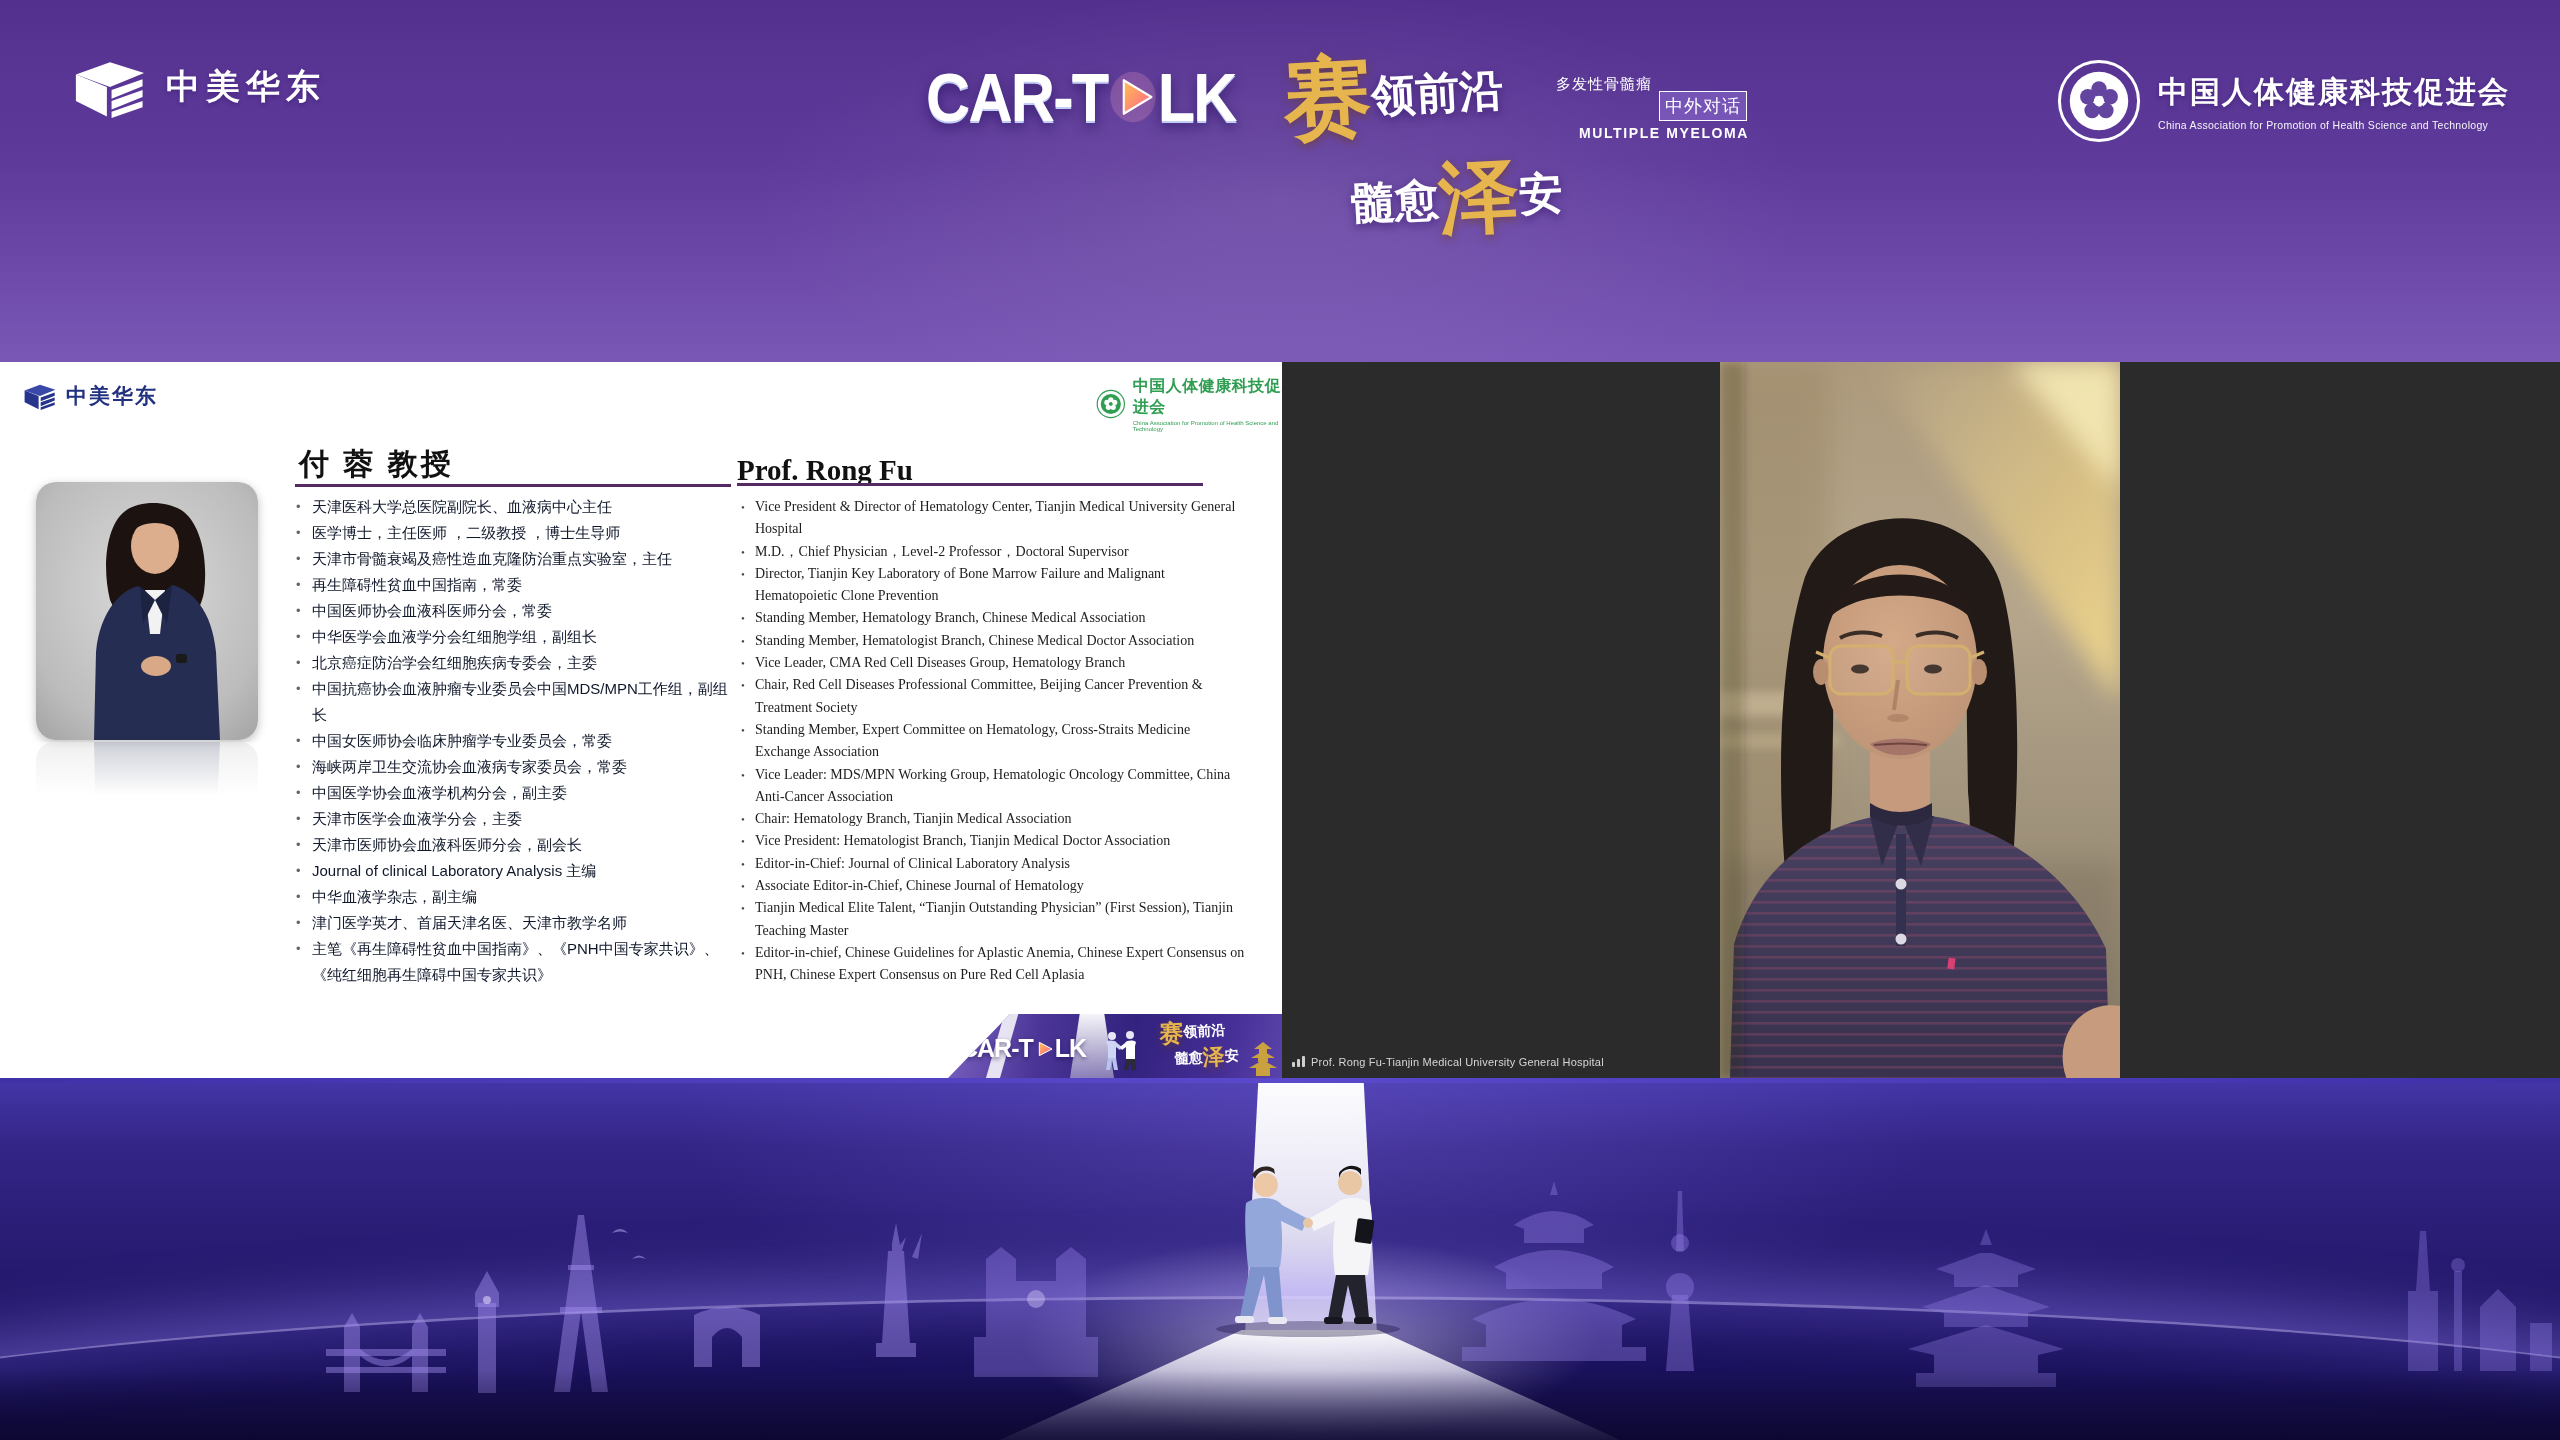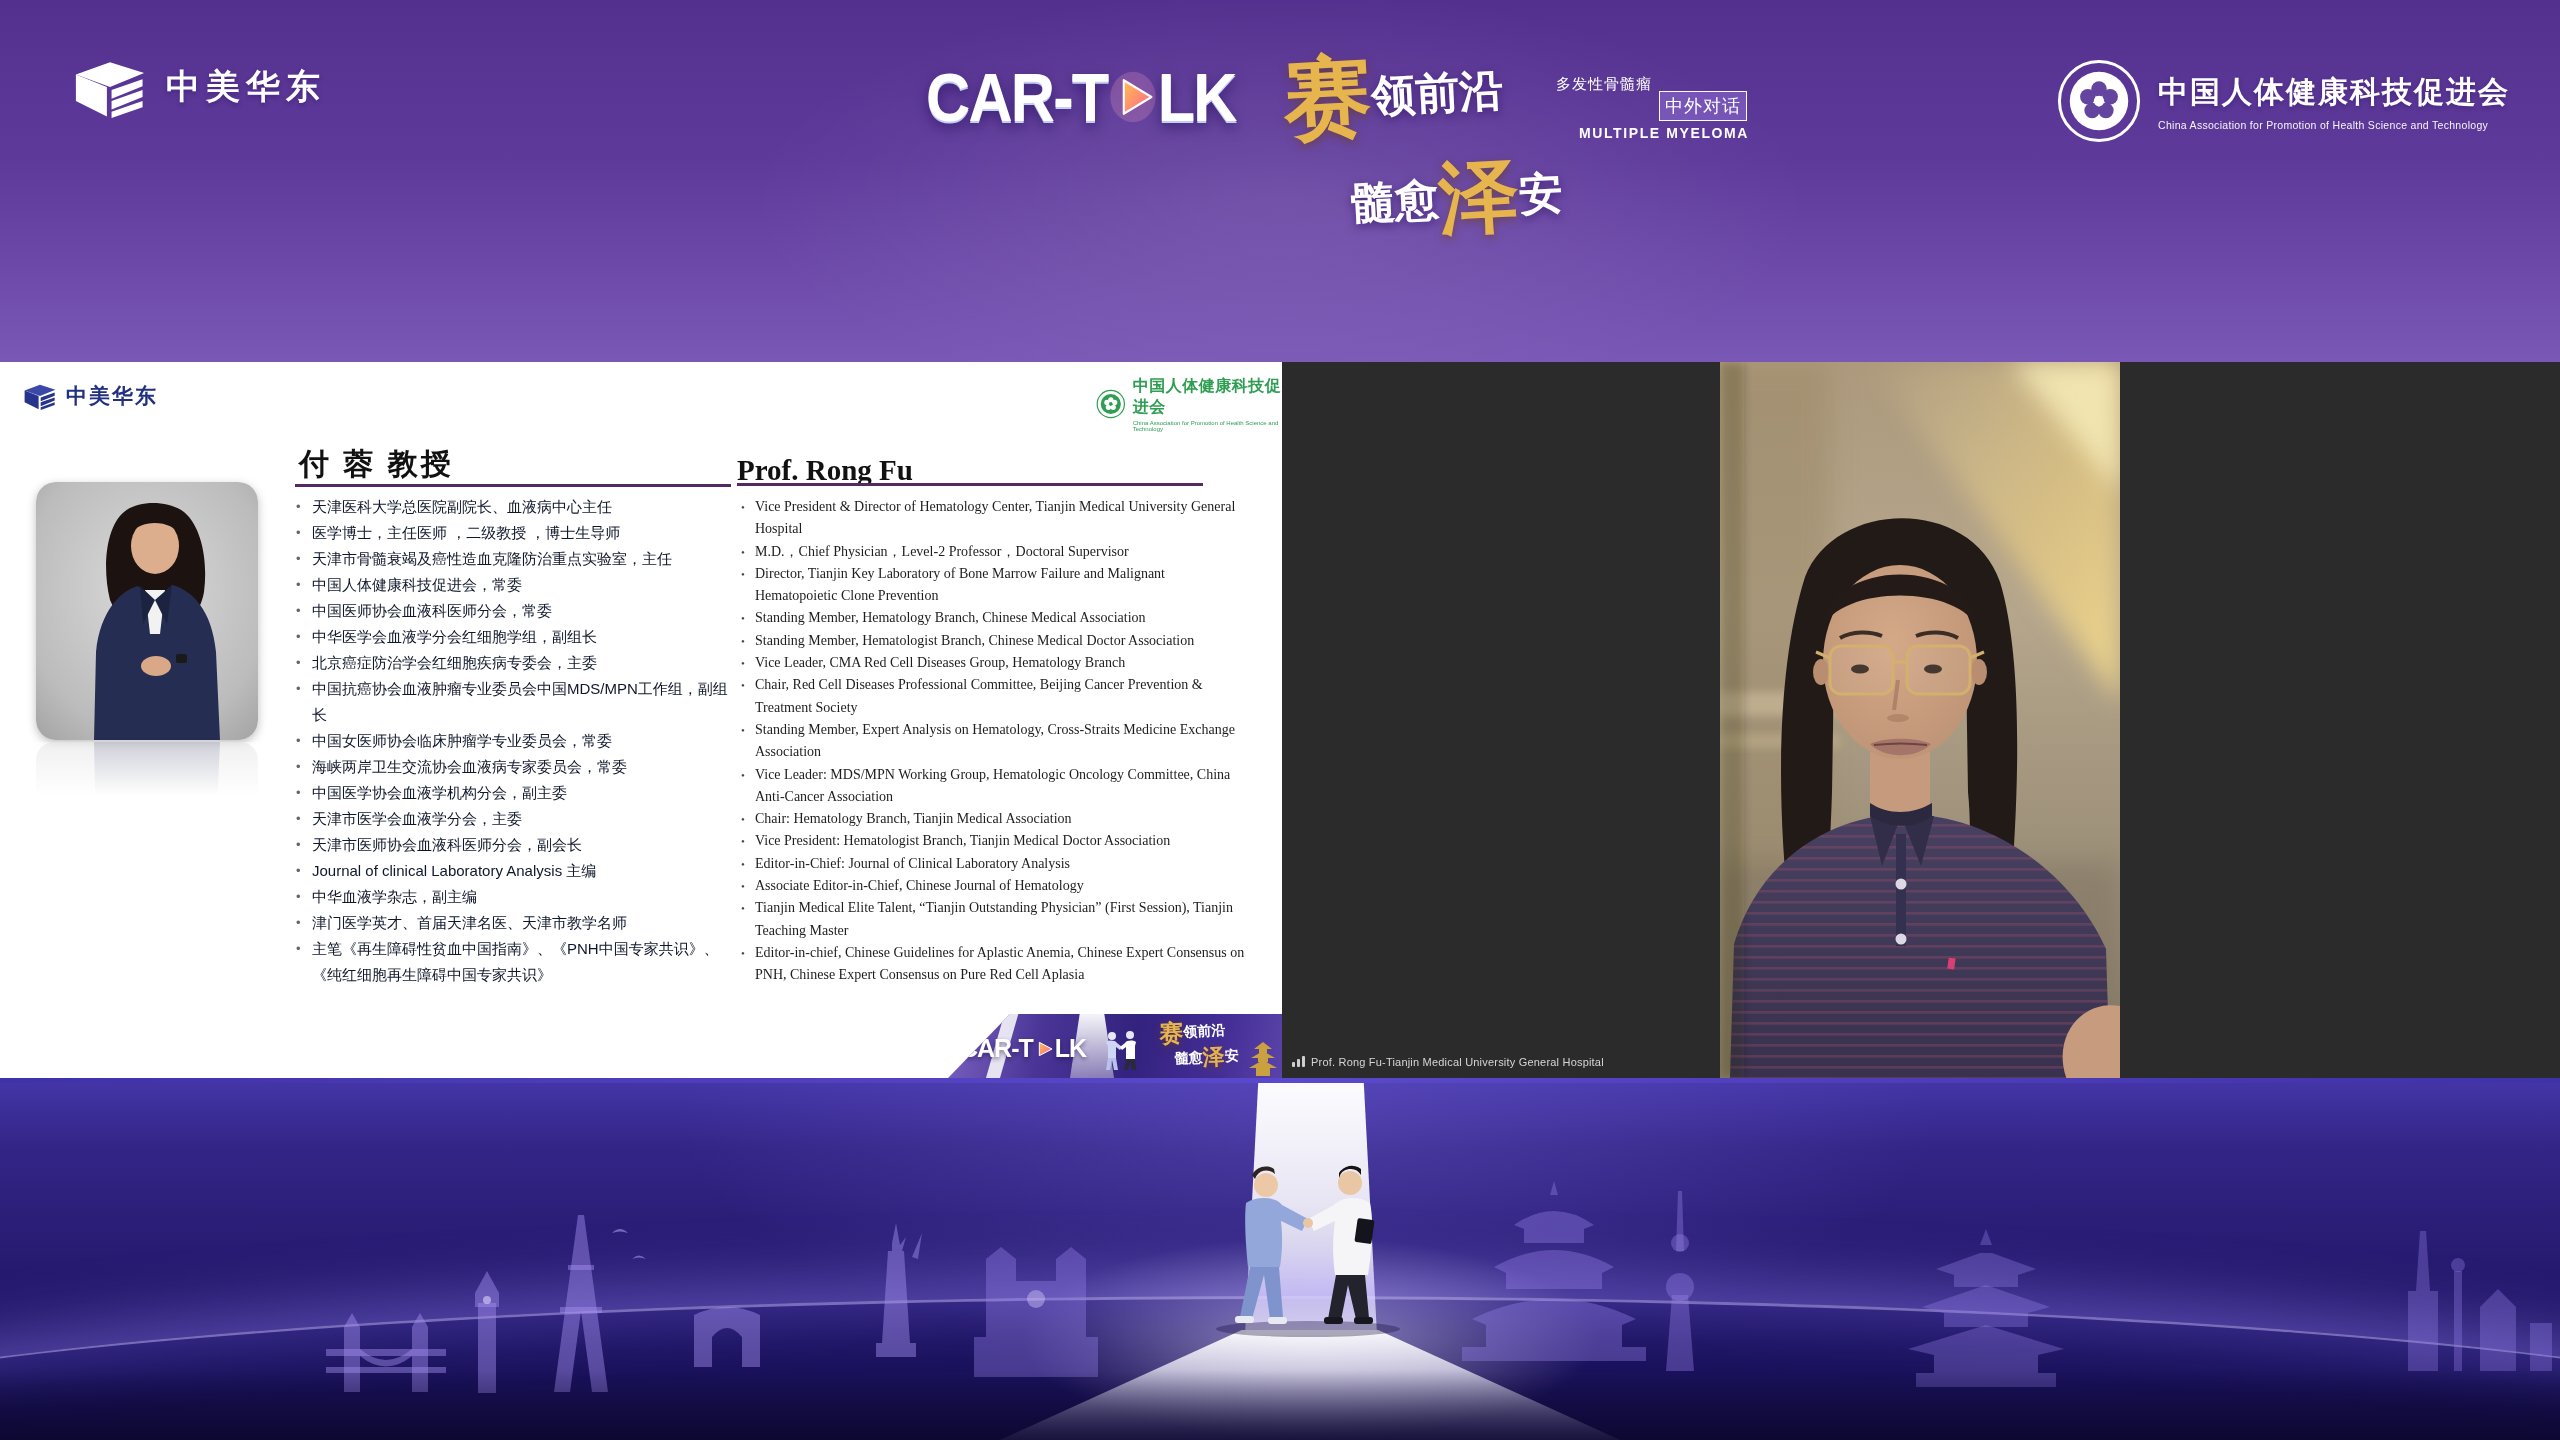--- a/index.html
+++ b/index.html
@@ -264,21 +264,21 @@
           <path d="M88,30 C70,45 66,85 74,118 C82,138 96,145 104,140 L140,140 C152,142 164,132 168,110 C172,80 166,45 148,30 C132,18 102,18 88,30 Z" fill="#1c1310"></path>
         </svg>
       </div>
     </div>
 
     <ul class="blist cn-list">
 
     <li>天津医科大学总医院副院长、血液病中心主任</li>
         <li>医学博士，主任医师 ，二级教授 ，博士生导师</li>
         <li>天津市骨髓衰竭及癌性造血克隆防治重点实验室，主任</li>
-        <li>中国人体健康科技促进会，常委</li>
+        <li>再生障碍性贫血中国指南，常委</li>
         <li>中国医师协会血液科医师分会，常委</li>
         <li>中华医学会血液学分会红细胞学组，副组长</li>
         <li>北京癌症防治学会红细胞疾病专委会，主委</li>
         <li>中国抗癌协会血液肿瘤专业委员会中国MDS/MPN工作组，副组长</li>
         <li>中国女医师协会临床肿瘤学专业委员会，常委</li>
         <li>海峡两岸卫生交流协会血液病专家委员会，常委</li>
         <li>中国医学协会血液学机构分会，副主委</li>
         <li>天津市医学会血液学分会，主委</li>
         <li>天津市医师协会血液科医师分会，副会长</li>
         <li>Journal of clinical Laboratory Analysis 主编</li>
@@ -288,21 +288,21 @@
       </ul>
     <ul class="blist en-list">
 
     <li>Vice President &amp; Director of Hematology Center, Tianjin Medical University General Hospital</li>
         <li>M.D.，Chief Physician，Level-2 Professor，Doctoral Supervisor</li>
         <li>Director, Tianjin Key Laboratory of Bone Marrow Failure and Malignant Hematopoietic Clone Prevention</li>
         <li>Standing Member, Hematology Branch, Chinese Medical Association</li>
         <li>Standing Member, Hematologist Branch, Chinese Medical Doctor Association</li>
         <li>Vice Leader, CMA Red Cell Diseases Group, Hematology Branch</li>
         <li>Chair, Red Cell Diseases Professional Committee, Beijing Cancer Prevention &amp; Treatment Society</li>
-        <li>Standing Member, Expert Analysis on Hematology, Cross-Straits Medicine Exchange Association</li>
+        <li>Standing Member, Expert Committee on Hematology, Cross-Straits Medicine Exchange Association</li>
         <li>Vice Leader: MDS/MPN Working Group, Hematologic Oncology Committee, China Anti-Cancer Association</li>
         <li>Chair: Hematology Branch, Tianjin Medical Association</li>
         <li>Vice President: Hematologist Branch, Tianjin Medical Doctor Association</li>
         <li>Editor-in-Chief: Journal of Clinical Laboratory Analysis</li>
         <li>Associate Editor-in-Chief, Chinese Journal of Hematology</li>
         <li>Tianjin Medical Elite Talent, “Tianjin Outstanding Physician” (First Session), Tianjin Teaching Master</li>
         <li>Editor-in-chief, Chinese Guidelines for Aplastic Anemia, Chinese Expert Consensus on PNH, Chinese Expert Consensus on Pure Red Cell Aplasia</li>
       </ul>
 
     <div class="banner">

